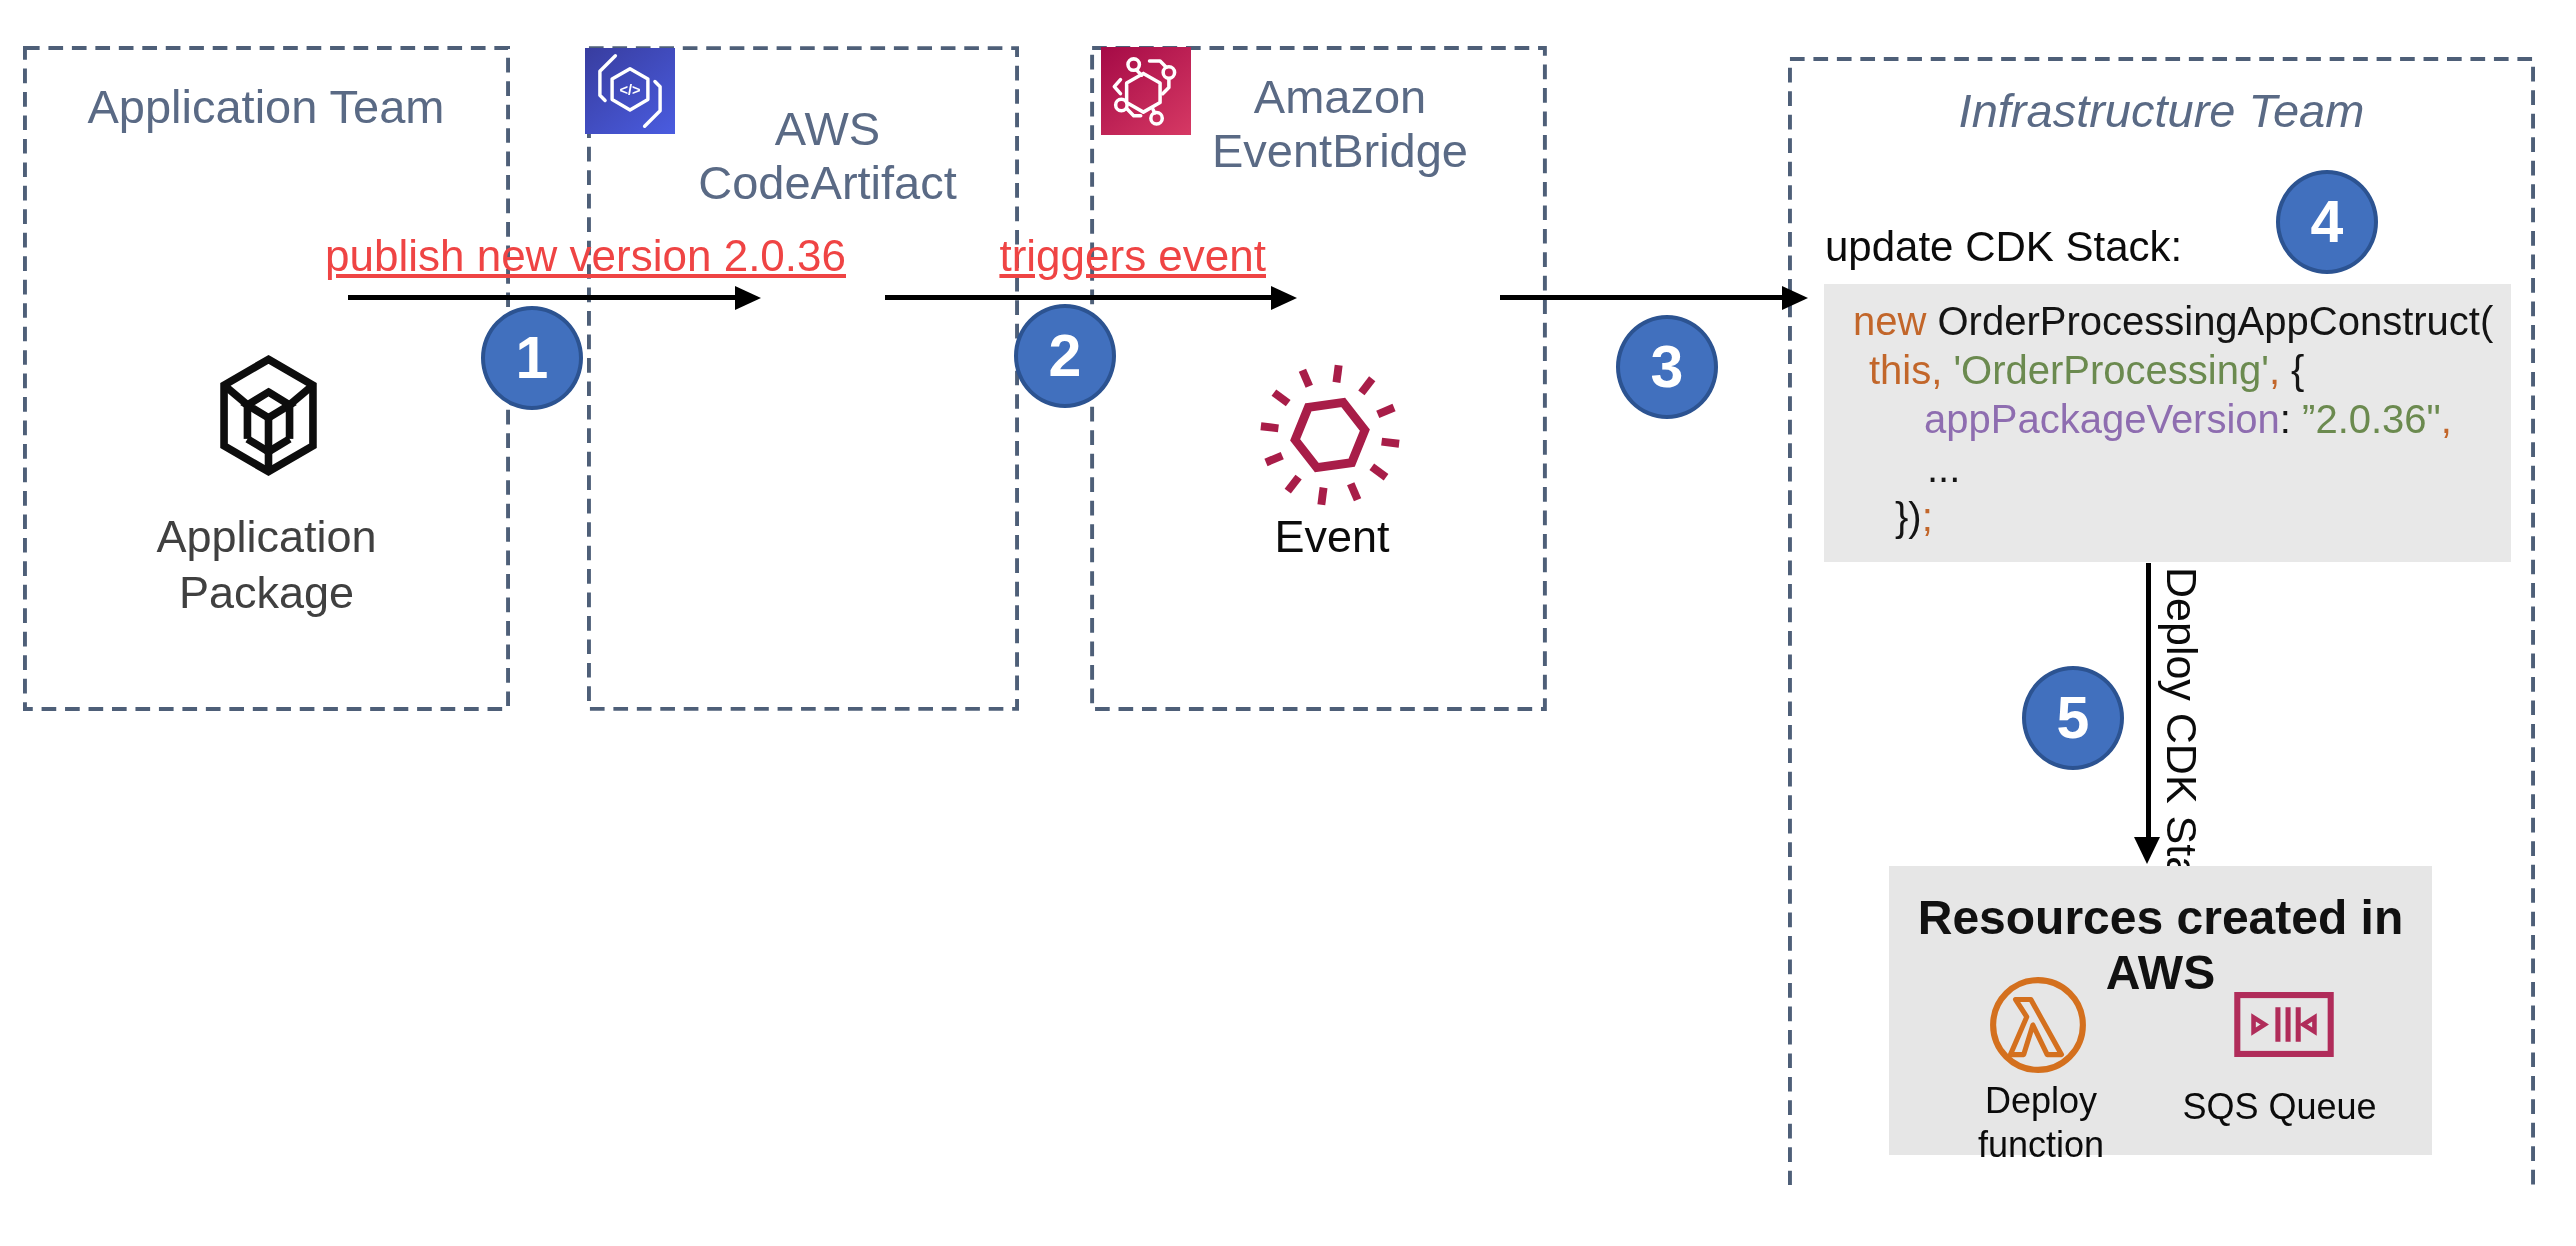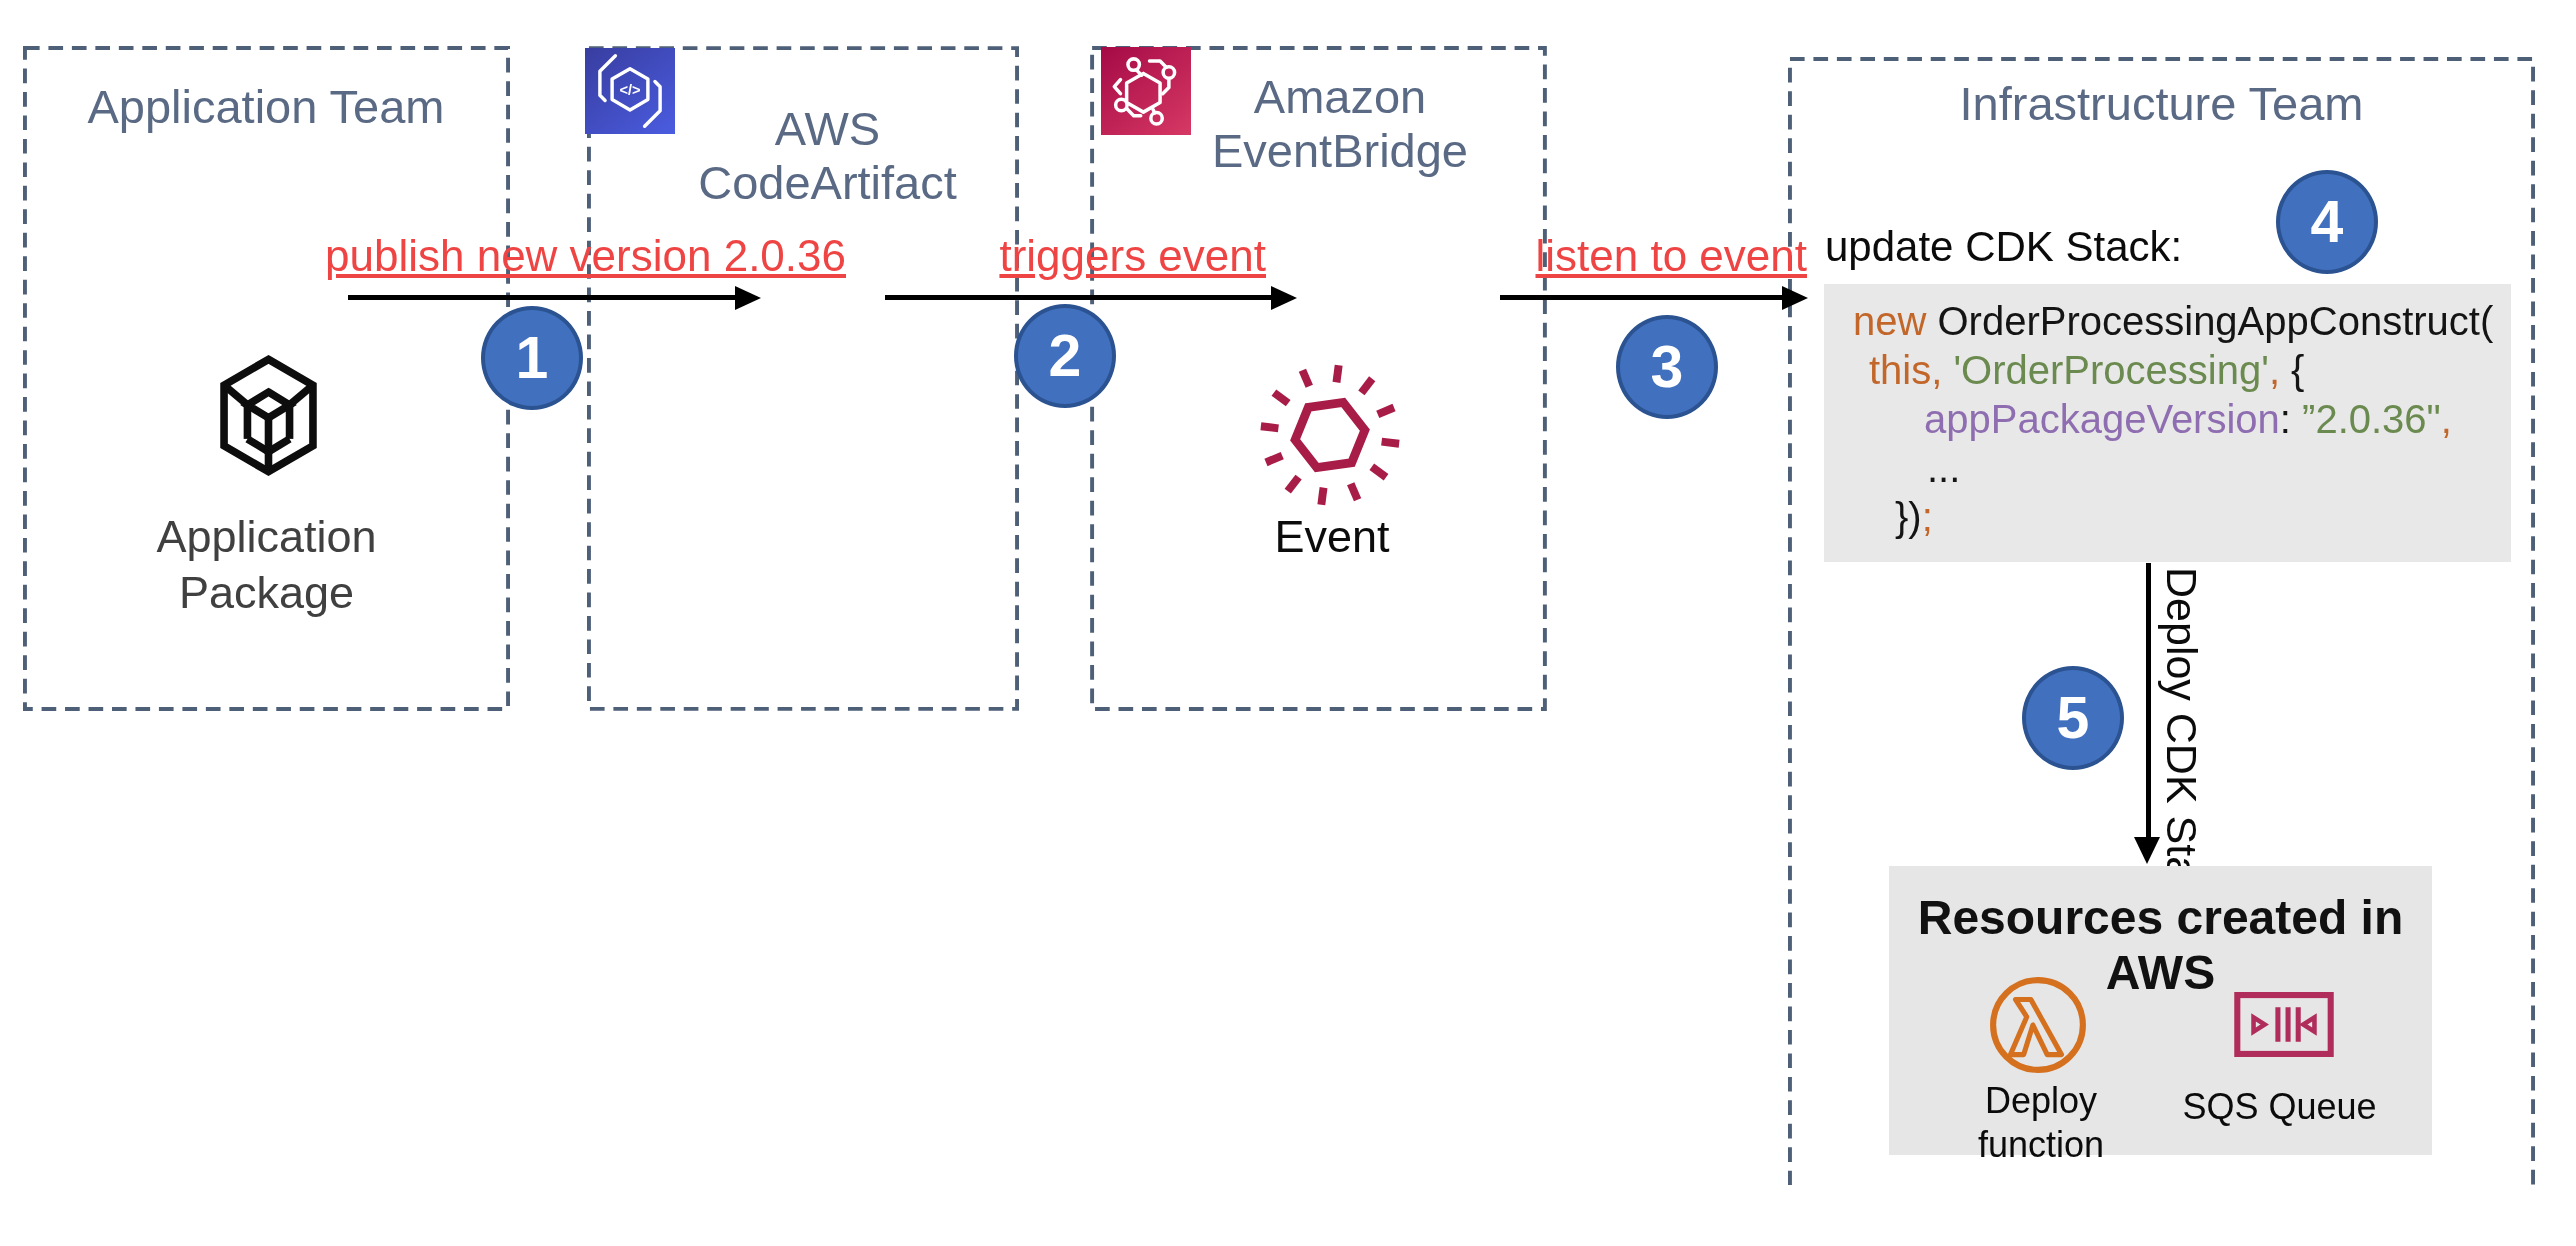--- a/index.html
+++ b/index.html
@@ -78,21 +78,21 @@
     <div class="team-title" style="top:23.5px;padding-left:43px;width:calc(100% - 43px);">
       <div>Amazon</div>
       <div>EventBridge</div>
     </div>
   </div>
 
   <div class="dbox" style="left:1788px;top:57px;width:747px;height:1150px;">
     <svg width="747" height="1150" viewBox="0 0 764 1176">
         <rect x="2" y="2" width="760" height="1172"></rect>
       </svg>
-    <div class="team-title" style="top:20px;">Infrastructure Team</div>
+    <div class="team-title" style="top:27px;font-style:italic;">Infrastructure Team</div>
   </div>
 
   <div class="svc-icon" id="icon-ca">
     <svg viewBox="0 0 100 100">
       <g fill="none" stroke="#ffffff" stroke-width="4" stroke-linecap="round" stroke-linejoin="round">
         <polygon points="50,24 70.8,36 70.8,60 50,72 29.2,60 29.2,36"></polygon>
         <polyline points="33,9 15,27 15,55 21,61"></polyline>
         <polyline points="67,91 85,73 85,45 79,39"></polyline>
       </g>
       <text x="50" y="55" text-anchor="middle" font-size="17" font-weight="bold" fill="#ffffff" font-family="Liberation Sans, sans-serif">&lt;/&gt;</text>
@@ -120,21 +120,20 @@
   <div class="shaft" style="left:348px;width:387px;"></div>
   <div class="hhead" style="left:735px;"></div>
   <div class="alabel" style="left:325px;width:469px;">publish new version 2.0.36</div>
 
   <div class="shaft" style="left:885px;width:386px;"></div>
   <div class="hhead" style="left:1271px;"></div>
   <div class="alabel" style="left:914px;width:352px;">triggers event</div>
 
   <div class="shaft" style="left:1500px;width:282px;"></div>
   <div class="hhead" style="left:1782px;"></div>
-  <div class="alabel" style="left:1494px;width:313px;">listen to event</div>
 
   <div class="step" style="left:481px;top:306px;">
       <span>1</span>
     </div>
   <div class="step" style="left:1014px;top:304px;">
       <span>2</span>
     </div>
   <div class="step" style="left:1616px;top:315px;">
       <span>3</span>
     </div>

